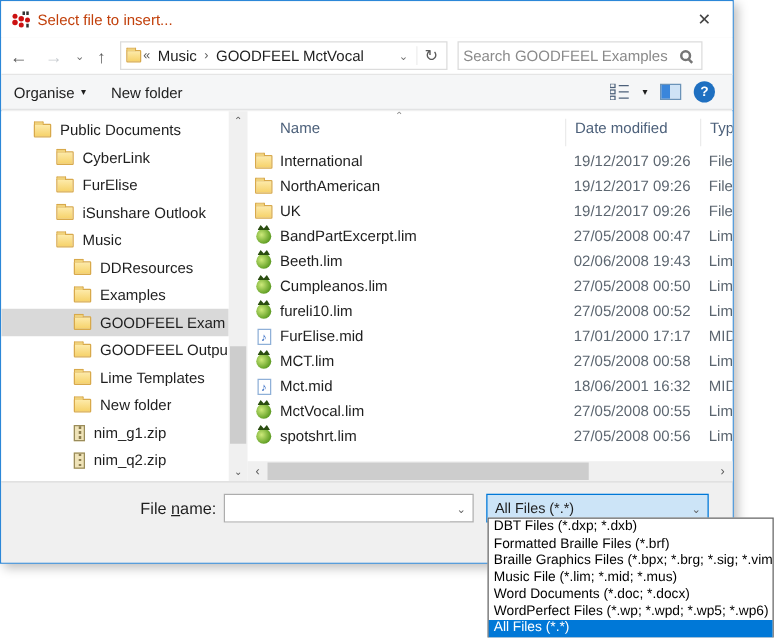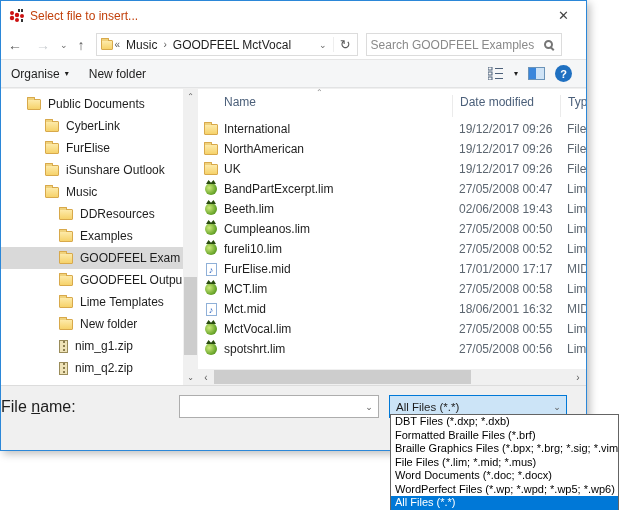--- a/index.html
+++ b/index.html
@@ -84,21 +84,21 @@
   .hscroll { position:absolute; left:0; right:0; bottom:0; height:16px; background:#f0f0f0; }
   .hscroll .arrow { position:absolute; top:0; width:16px; height:16px; font-size:10px; color:#5a5a5a;
                     display:flex; align-items:center; justify-content:center; }
   .hscroll .arrow.left { left:0; }
   .hscroll .arrow.right { right:0; }
   .hscroll .thumb { position:absolute; top:1px; height:14px; left:16px; width:257px; background:#cdcdcd; }
 
   
   .bottombar { position:absolute; left:0; top:384px; right:0; bottom:0; background:#f0f0f0; border-top:1px solid #dcdcdc; }
   .fn-row { position:absolute; top:9px; left:0; right:0; height:23px; display:flex; align-items:center; }
-  .fn-label { width:178px; font-size:16px; padding-right:6px; }
+  .fn-label { width:178px; text-align:right; font-size:13px; padding-right:6px; }
   .fn-label .mnemonic { text-decoration:underline; }
   .fn-combo { width:200px; height:23px; background:#fff; border:1px solid #adadad; display:flex; align-items:center; }
   .fn-combo input { flex:1; border:none; outline:none; height:100%; font-family:"Liberation Sans",sans-serif; font-size:12px; padding:0 4px; min-width:0; }
   .combo-chevron { width:18px; text-align:center; font-size:9px; color:#5a5a5a; flex:none; }
   .ft-combo { margin-left:10px; width:178px; height:23px; background:#cce4f7; border:1px solid #0078d7;
               display:flex; align-items:center; font-size:11.5px; }
   .ft-combo .value { flex:1; padding-left:6px; white-space:nowrap; overflow:hidden; }
 
   
   .dropdown { position:absolute; left:390px; top:414px; width:229px; background:#fff; border:1px solid #646464; z-index:5; }
@@ -379,17 +379,17 @@
       </div>
     </div>
   </div>
 
 </div>
 
 <div class="dropdown">
   <div class="dd-item">DBT Files (*.dxp; *.dxb)</div>
   <div class="dd-item">Formatted Braille Files (*.brf)</div>
   <div class="dd-item">Braille Graphics Files (*.bpx; *.brg; *.sig; *.vim)</div>
-  <div class="dd-item">File Files (*.lim; *.mid; *.mus)</div>
+  <div class="dd-item">Music File (*.lim; *.mid; *.mus)</div>
   <div class="dd-item">Word Documents (*.doc; *.docx)</div>
   <div class="dd-item">WordPerfect Files (*.wp; *.wpd; *.wp5; *.wp6)</div>
   <div class="dd-item selected">All Files (*.*)</div>
 </div>
 
 </body></html>

